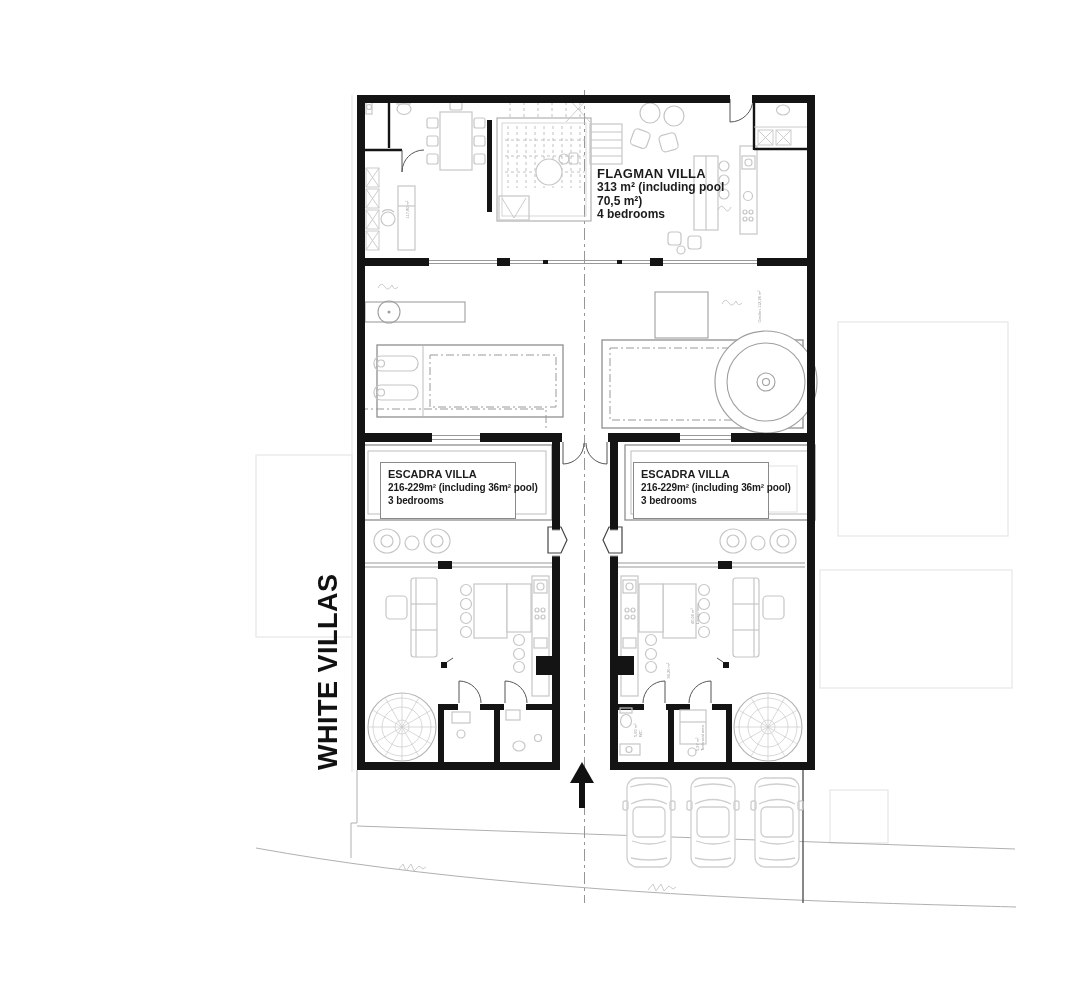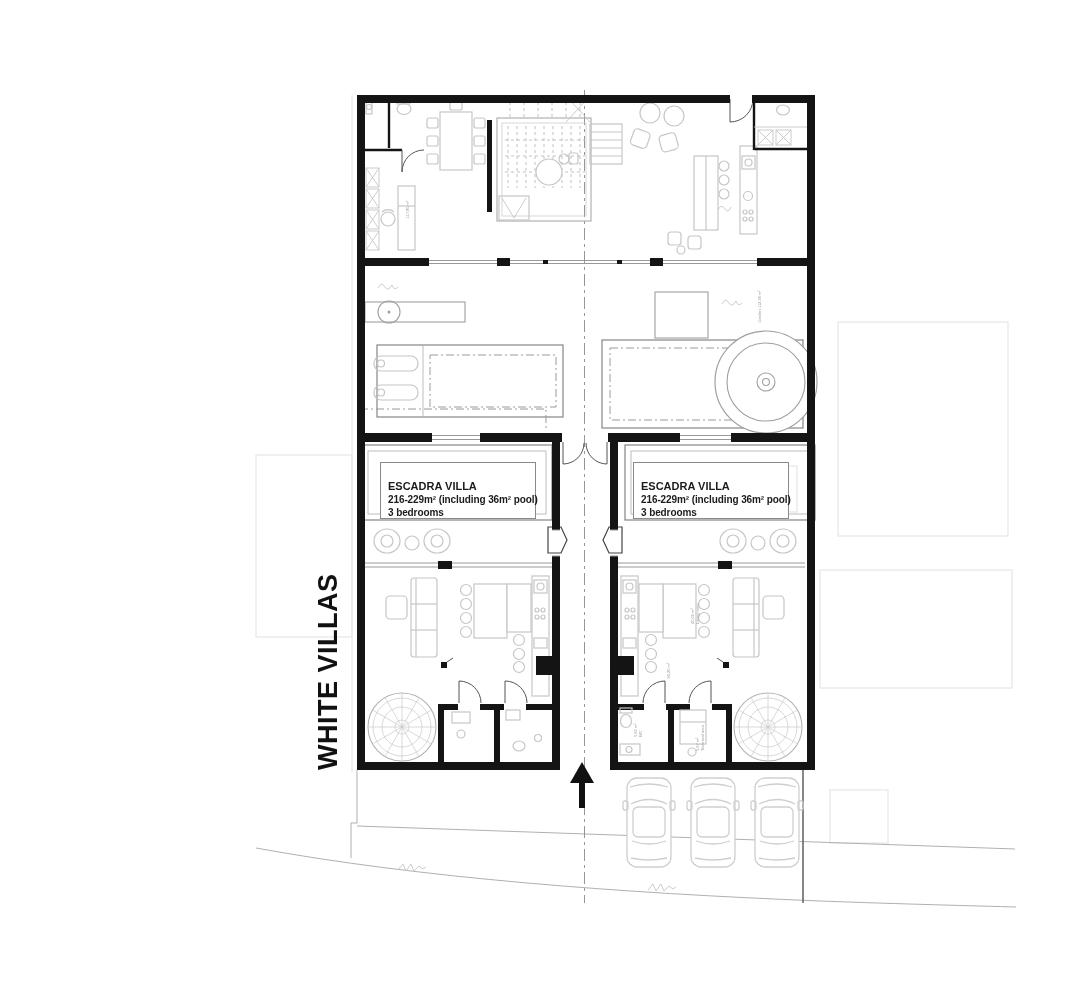--- a/index.html
+++ b/index.html
@@ -26,22 +26,22 @@
   .carb{fill:#fff;stroke:#cfcfcf;stroke-width:1.3;}
   .sp  {fill:none;stroke:#c9c9c9;stroke-width:0.7;}
   .spc {fill:none;stroke:#b3b3b3;stroke-width:1.1;}
   .x   {fill:none;stroke:#c6c6c6;stroke-width:0.9;}
   
   .lbl{position:absolute;white-space:nowrap;}
   .villa-title{font-size:13px;font-weight:700;letter-spacing:.2px;}
   .villa-line{font-size:12px;font-weight:600;line-height:13.5px;}
   #flagman-label{left:597px;top:166px;}
   #flagman-label .villa-title{line-height:15px;}
-  .escadra-box{position:absolute;width:156px;height:57px;box-sizing:border-box;
-    border:1px solid #8a8a8a;background:#fff;padding:16px 0 0 7px;}
+  .escadra-box{position:absolute;width:136px;height:57px;box-sizing:border-box;
+    border:1px solid #8a8a8a;background:#fff;padding:4px 0 0 7px;}
   #escadra-left-box{left:380px;top:462px;}
   #escadra-right-box{left:633px;top:462px;}
   .escadra-name{font-size:11px;font-weight:700;line-height:14px;white-space:nowrap;}
   .escadra-line{font-size:10px;font-weight:700;line-height:13px;white-space:nowrap;letter-spacing:-0.1px;}
   #site-title{position:absolute;left:313px;top:770px;transform:rotate(-90deg);
     transform-origin:0 0;font-size:27px;font-weight:700;letter-spacing:.5px;
     white-space:nowrap;color:#111;}
   .note{position:absolute;font-size:4px;line-height:4.5px;color:#9a9a9a;
     transform:rotate(-90deg);transform-origin:0 100%;white-space:nowrap;}
 </style>
@@ -411,20 +411,26 @@
       <path class="car" d="M6,67 Q23,73 40,67"></path>
       <path class="car" d="M5,84 Q23,88 41,84"></path>
       <rect class="car" x="-3" y="27" width="5" height="9" rx="2"></rect>
       <rect class="car" x="44" y="27" width="5" height="9" rx="2"></rect>
     </g>
   </g>
 </svg>
 
 <div id="site-title">WHITE VILLAS</div>
 
+<div class="lbl" id="flagman-label">
+  <div class="villa-title">FLAGMAN VILLA</div>
+  <div class="villa-line">313 m² (including pool</div>
+  <div class="villa-line">70,5 m²)</div>
+  <div class="villa-line">4 bedrooms</div>
+</div>
 
 <div class="escadra-box" id="escadra-left-box">
   <div class="escadra-name">ESCADRA VILLA</div>
   <div class="escadra-line">216-229m² (including 36m² pool)</div>
   <div class="escadra-line">3 bedrooms</div>
 </div>
 
 <div class="escadra-box" id="escadra-right-box">
   <div class="escadra-name">ESCADRA VILLA</div>
   <div class="escadra-line">216-229m² (including 36m² pool)</div>

